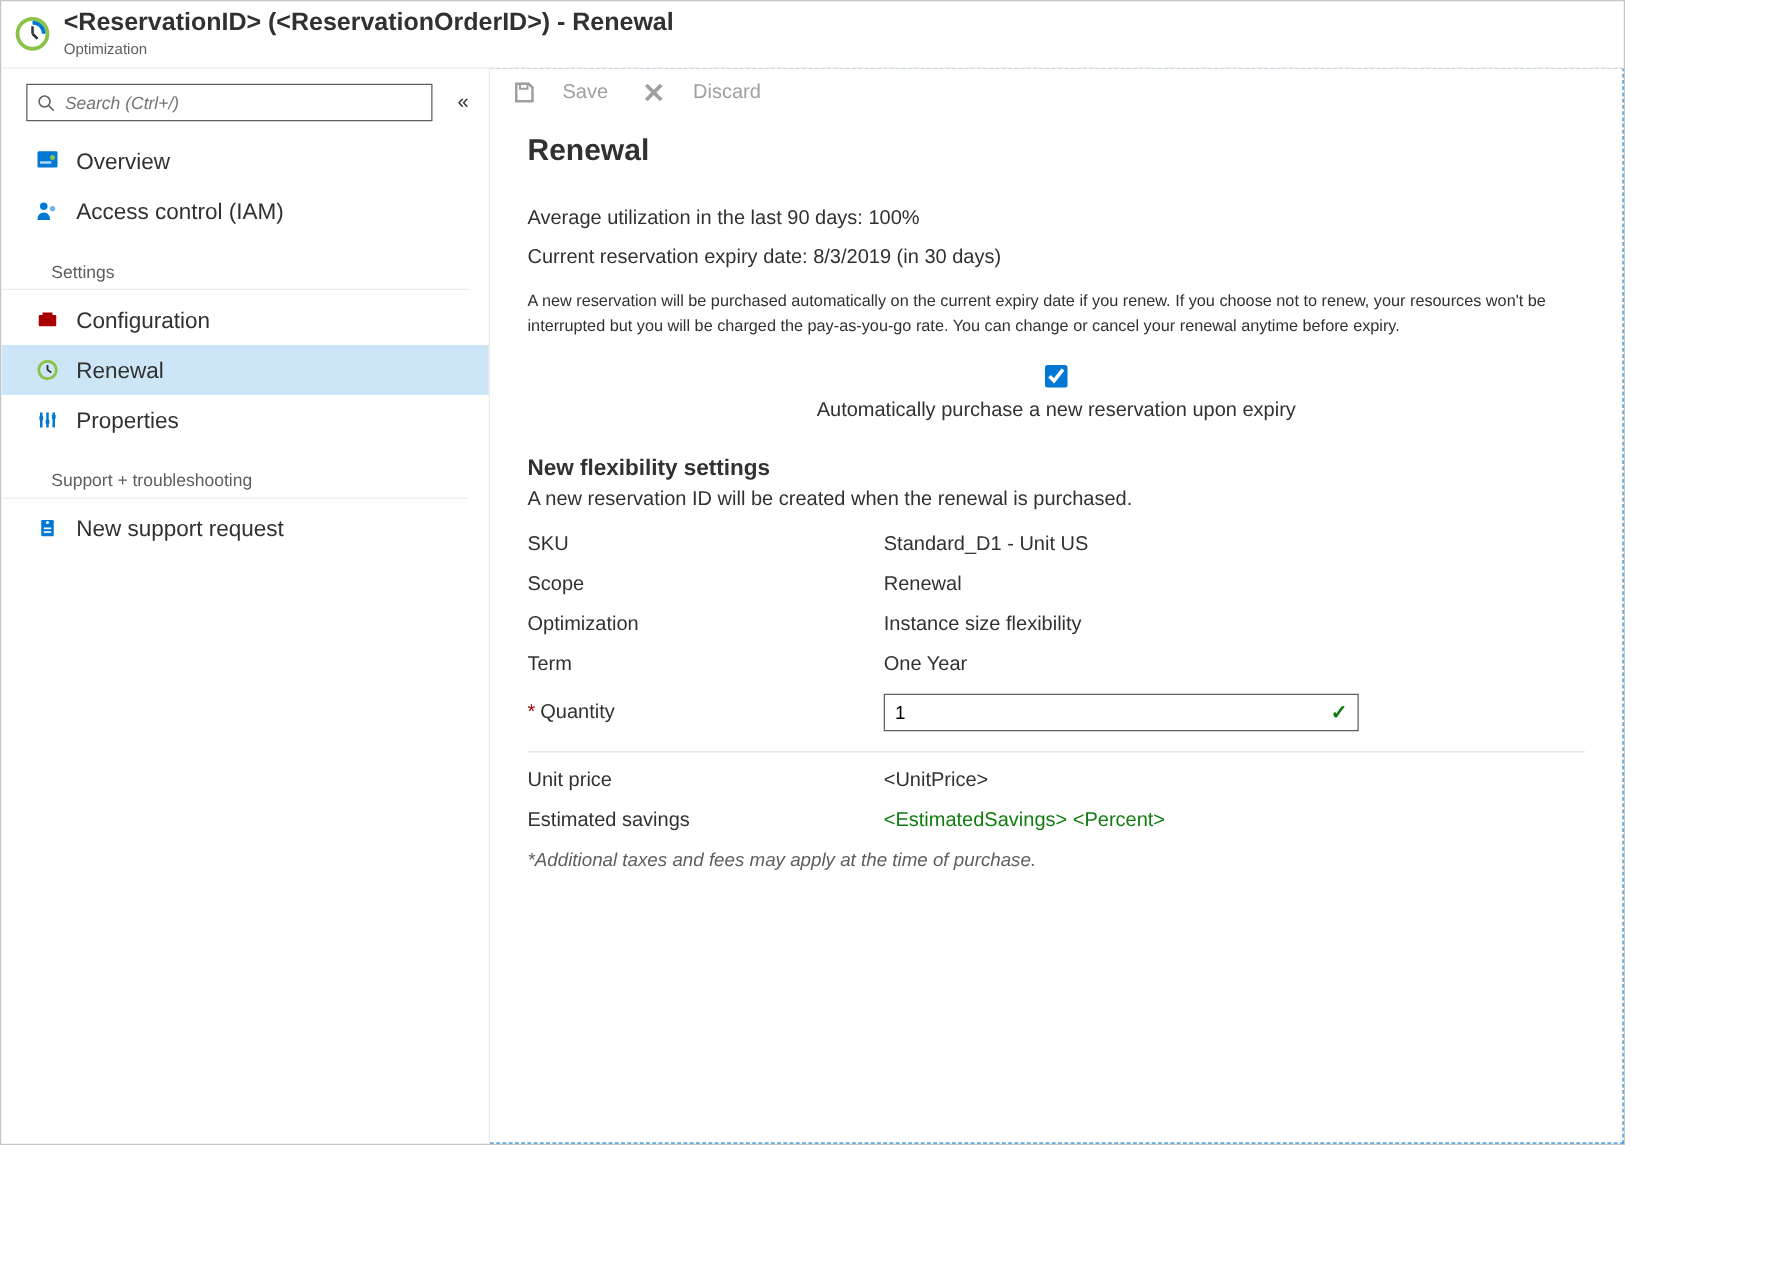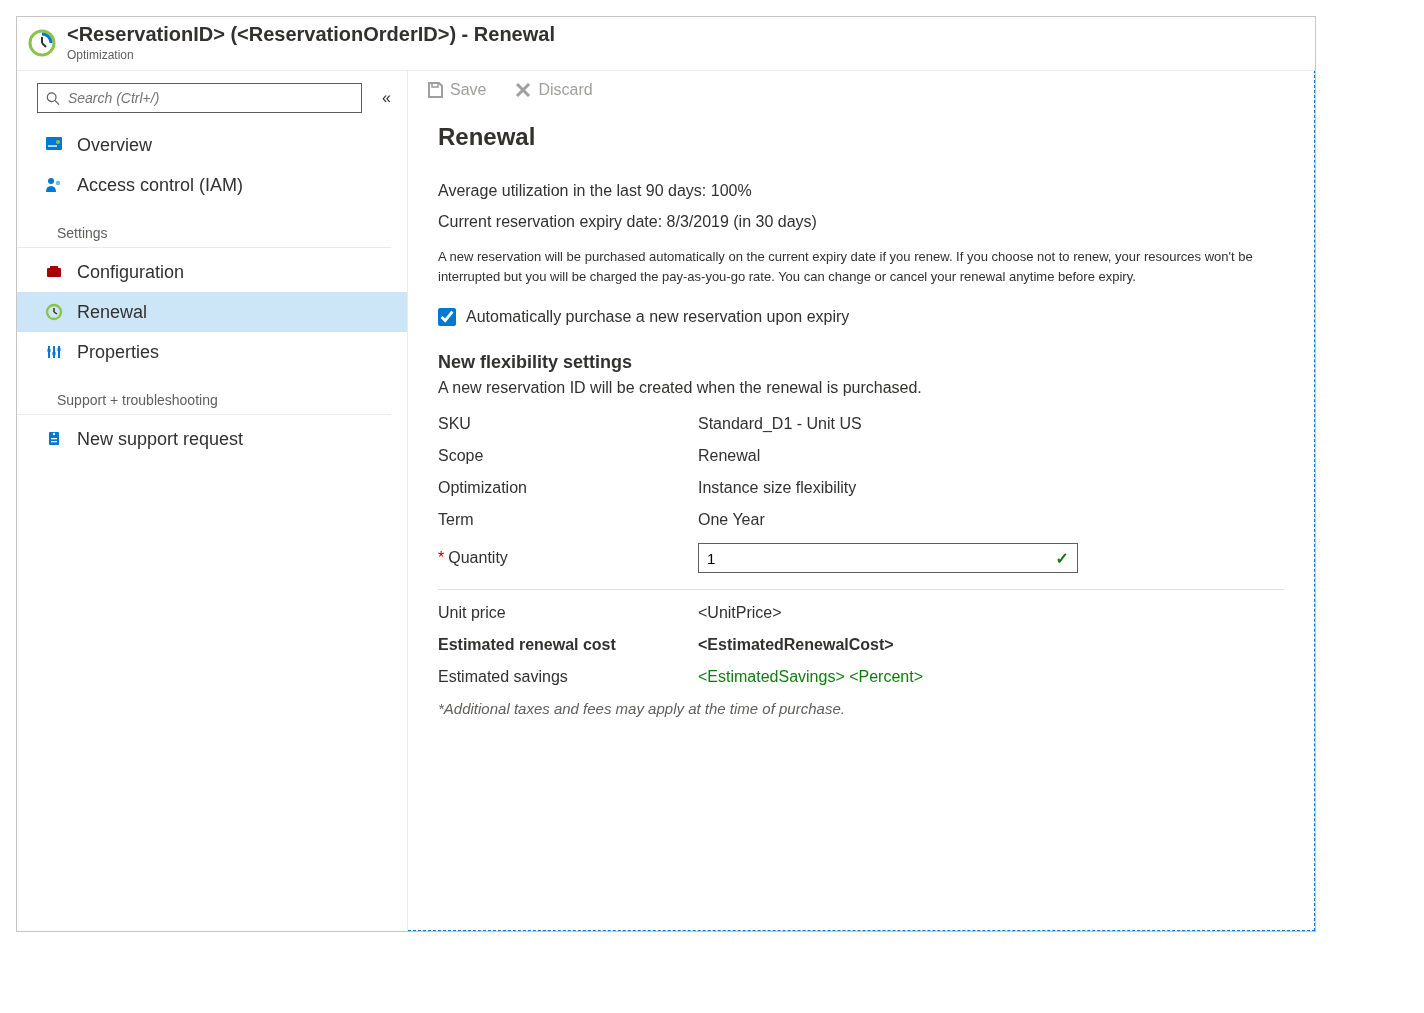--- a/index.html
+++ b/index.html
@@ -6,21 +6,21 @@
   html, body {
     font-family: "Segoe UI", -apple-system, BlinkMacSystemFont, sans-serif;
     font-size: 14px;
     color: #323130;
     background: #fff;
     height: 100%;
   }
   .frame {
     border: 1px solid #c8c6c4;
     width: 1300px;
-    margin: 16px;
+    margin: 0;
     height: 916px;
     display: flex;
     flex-direction: column;
   }
 
   
   .header {
     display: flex;
     align-items: center;
     padding: 6px 10px 8px 10px;
@@ -118,41 +118,41 @@
   }
   .toolbar {
     display: flex;
     align-items: center;
     padding: 10px 18px;
     gap: 28px;
   }
   .tb-btn {
     display: flex;
     align-items: center;
-    gap: 6px;
+    gap: 22px;
     color: #a19f9d;
     font-size: 16px;
     cursor: pointer;
   }
   .tb-btn svg { width: 18px; height: 18px; }
 
   .content {
     padding: 14px 30px 4px 30px;
     overflow-y: auto;
   }
   h2.page-title { font-size: 24px; font-weight: 600; margin-bottom: 28px; }
   .p { font-size: 16px; line-height: 1.55; margin-bottom: 6px; }
   .desc { margin-top: 12px; margin-bottom: 20px; font-size:13px; line-height:1.6; max-width: 900px;}
-  .check-row { display:flex; align-items:center; gap:10px; margin-bottom:26px;}
+  .check-row { display:flex; align-items:center; gap:10px; margin-bottom:26px;flex-direction:column;}
   .check-row input[type=checkbox]{ width:18px; height:18px; accent-color:#0078d4; }
   .check-row label{ font-size:16px; }
 
   h3.section { font-size: 18px; font-weight:600; margin-bottom:6px; }
   .section-sub { font-size:16px; margin-bottom: 18px;}
-  .kv { display:flex; align-items:center; margin: 14px 0; font-size:16px;}
+  .kv { display:flex; align-items:center; margin: 14px 0; font-size:16px;gap:25px;}
   .kv .k { width: 260px; color:#323130;}
   .kv .v { }
   .req { color:#a80000; margin-right:4px;}
   .qty-field{
     display:flex; align-items:center; justify-content:space-between;
     border:1px solid #605e5c; height:30px; width:380px; padding:0 8px;
   }
   .qty-field input{ border:none; outline:none; width: 100%; font-size:15px;}
   .check-ok{ color:#107c10; font-weight:bold;}
   hr.divider{ border:none; border-top:1px solid #e1dfdd; margin: 16px 0 4px 0;}
@@ -324,24 +324,20 @@
             </div>
           </div>
         </div>
 
         <hr class="divider">
 
         <div class="kv">
           <div class="k">Unit price</div>
           <div class="v">&lt;UnitPrice&gt;</div>
         </div>
-        <div class="kv bold">
-          <div class="k">Estimated renewal cost</div>
-          <div class="v">&lt;EstimatedRenewalCost&gt;</div>
-        </div>
         <div class="kv savings">
           <div class="k">Estimated savings</div>
           <div class="v">&lt;EstimatedSavings&gt; &lt;Percent&gt;</div>
         </div>
         <div class="fine">*Additional taxes and fees may apply at the time of purchase.</div>
       </div>
     </div>
 
   </div>
 </div>

